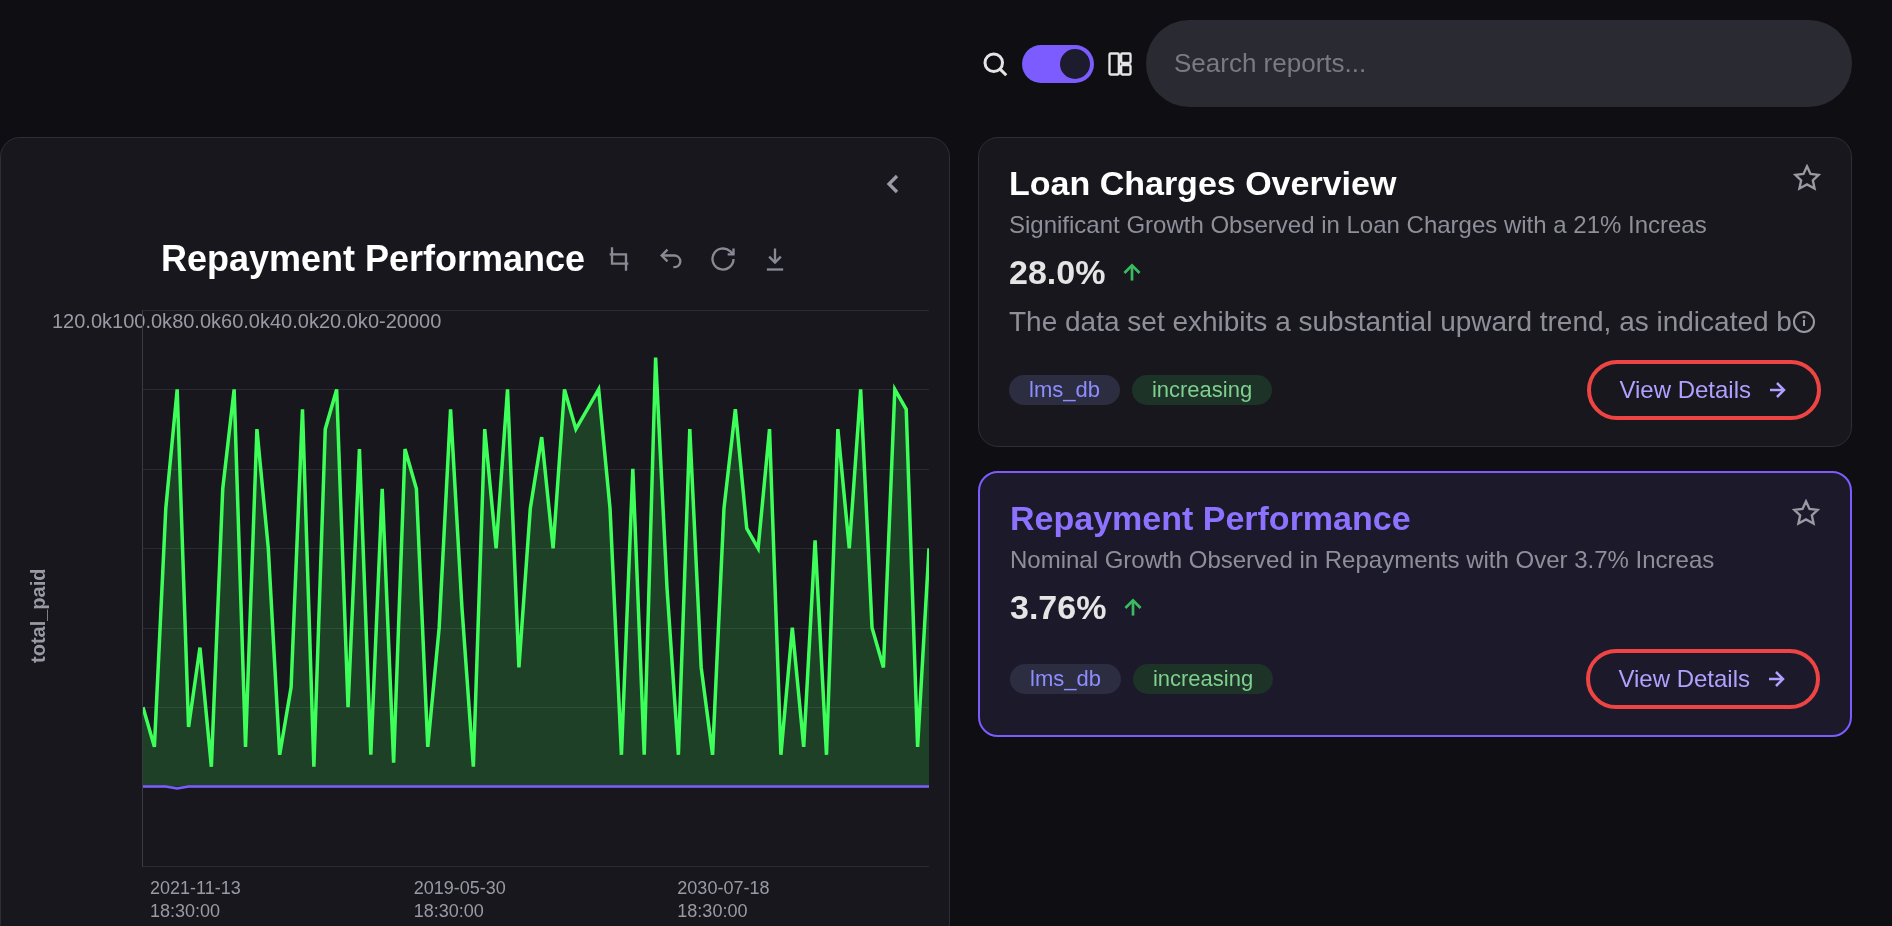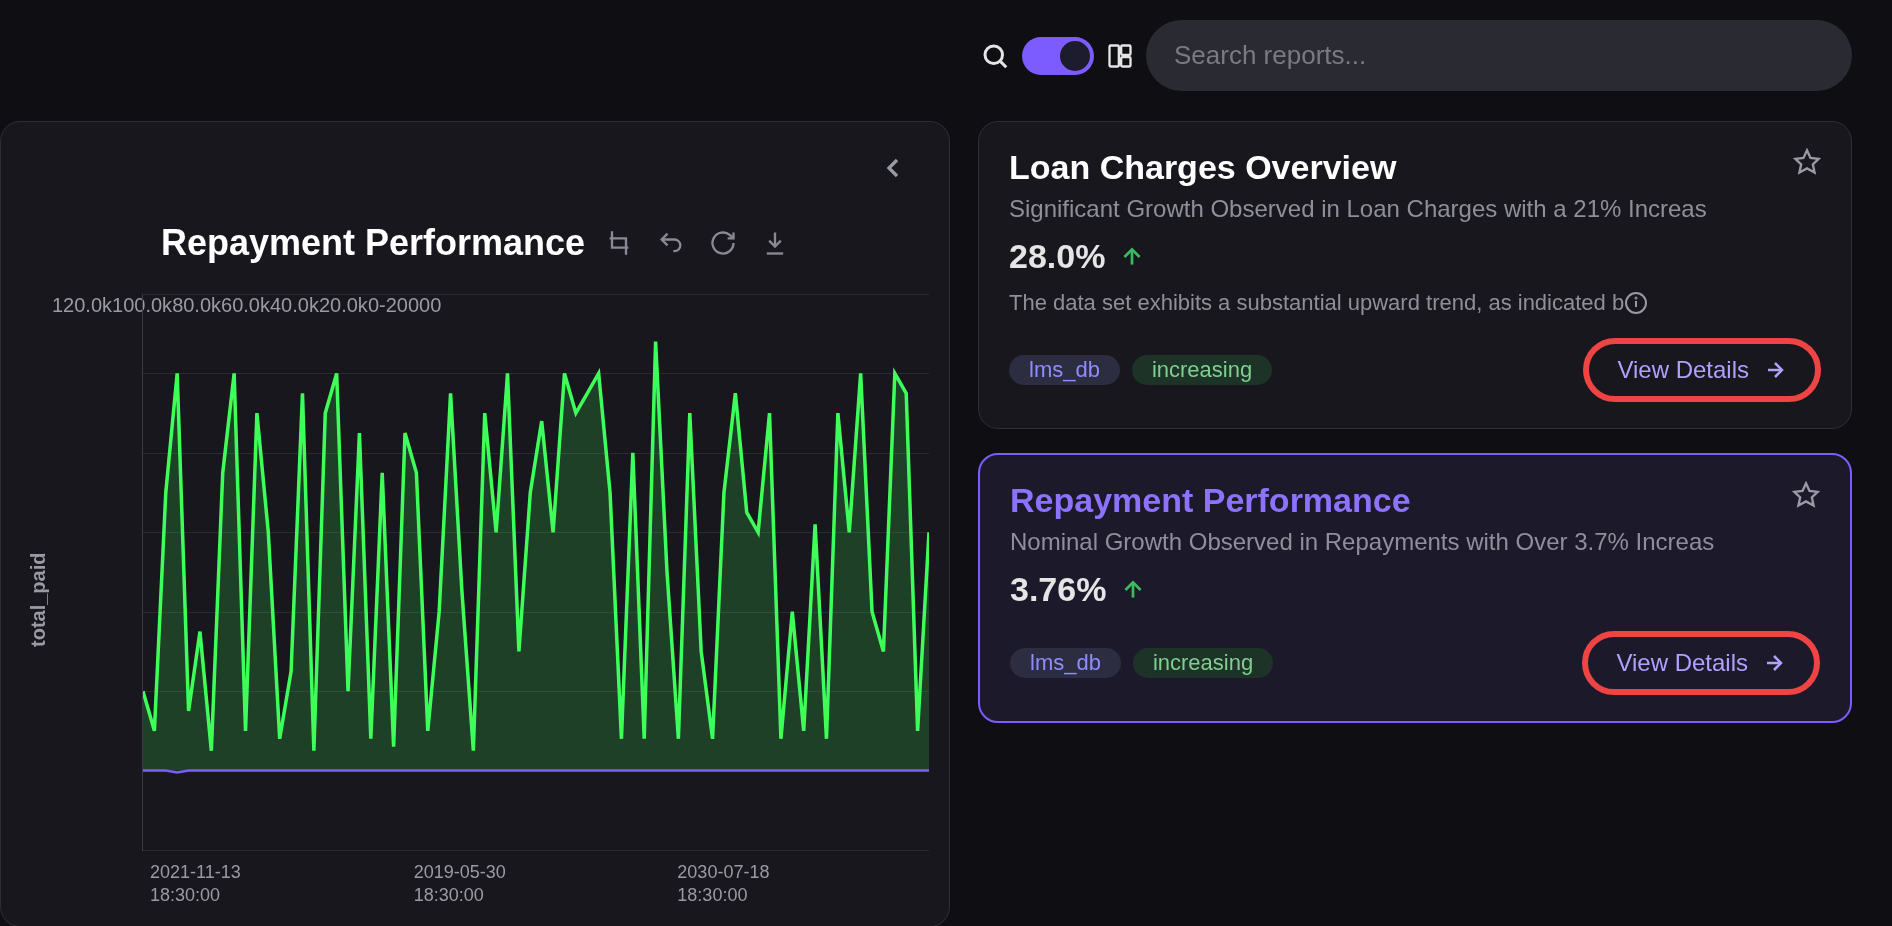--- a/index.html
+++ b/index.html
@@ -25,21 +25,21 @@
     display: flex; align-items: center; justify-content: flex-end;
     padding: 4px; cursor: pointer;
   }
   .toggle-knob { width: 30px; height: 30px; background: #1d1b2e; border-radius: 50%; }
   .layout-icon { width: 28px; height: 28px; color: #e5e5e5; cursor: pointer; }
   .search-input {
     flex: 1;
     background: #2a2a33;
     border: none;
     border-radius: 999px;
-    padding: 20px 28px;
+    padding: 28px 28px;
     font-size: 26px;
     color: #e5e5e5;
     outline: none;
     max-width: 720px;
   }
   .search-input::placeholder { color: #7a7a85; }
   .main {
     display: flex;
     gap: 28px;
     padding: 20px 40px 20px 0;
@@ -140,30 +140,30 @@
     background: #1c1a2a;
   }
   .card-header { display: flex; justify-content: space-between; align-items: flex-start; }
   .card-title { font-size: 34px; font-weight: 700; color: #fff; }
   .card.selected .card-title { color: #8d72ff; }
   .star { width: 28px; height: 28px; color: #9a9aa5; cursor: pointer; }
   .card-sub { font-size: 24px; color: #8f8f9a; margin-top: 8px; overflow: hidden; white-space: nowrap; text-overflow: clip; }
   .metric-row { display: flex; align-items: center; gap: 14px; margin-top: 14px; }
   .metric { font-size: 34px; font-weight: 800; color: #e5e5e5; }
   .trend-up { color: #3abb60; width: 26px; height: 26px; }
-  .card-desc { font-size: 22px; color: #8f8f9a; margin-top: 14px; display: flex; align-items: center; overflow: hidden; white-space: nowrap; }
+  .card-desc { font-size: 28px; color: #8f8f9a; margin-top: 14px; display: flex; align-items: center; overflow: hidden; white-space: nowrap; }
   .info-icon { width: 24px; height: 24px; color: #9a9aa5; flex-shrink: 0; }
   .card-footer { display: flex; justify-content: space-between; align-items: center; margin-top: 22px; }
   .tags { display: flex; gap: 12px; }
   .tag { padding: 2px 20px; border-radius: 999px; font-size: 22px; }
   .tag-db { background: #2d2d42; color: #8d8dff; }
   .tag-inc { background: #1d3328; color: #7fcf8f; }
   .view-btn {
     display: flex; align-items: center; gap: 14px;
-    border: 6px solid #ef4444; color: #b0a0ff;
+    border: 4px solid #ef4444; color: #b0a0ff;
     background: transparent; border-radius: 999px;
     padding: 12px 28px; font-size: 24px; cursor: pointer;
   }
   svg.line-svg { position: absolute; inset: 0; width: 100%; height: 100%; }
 </style>
 </head>
 <body>
 
 <div class="topbar">
   <svg class="search-icon" viewBox="0 0 24 24" fill="none" stroke="currentColor" stroke-width="2.4">

